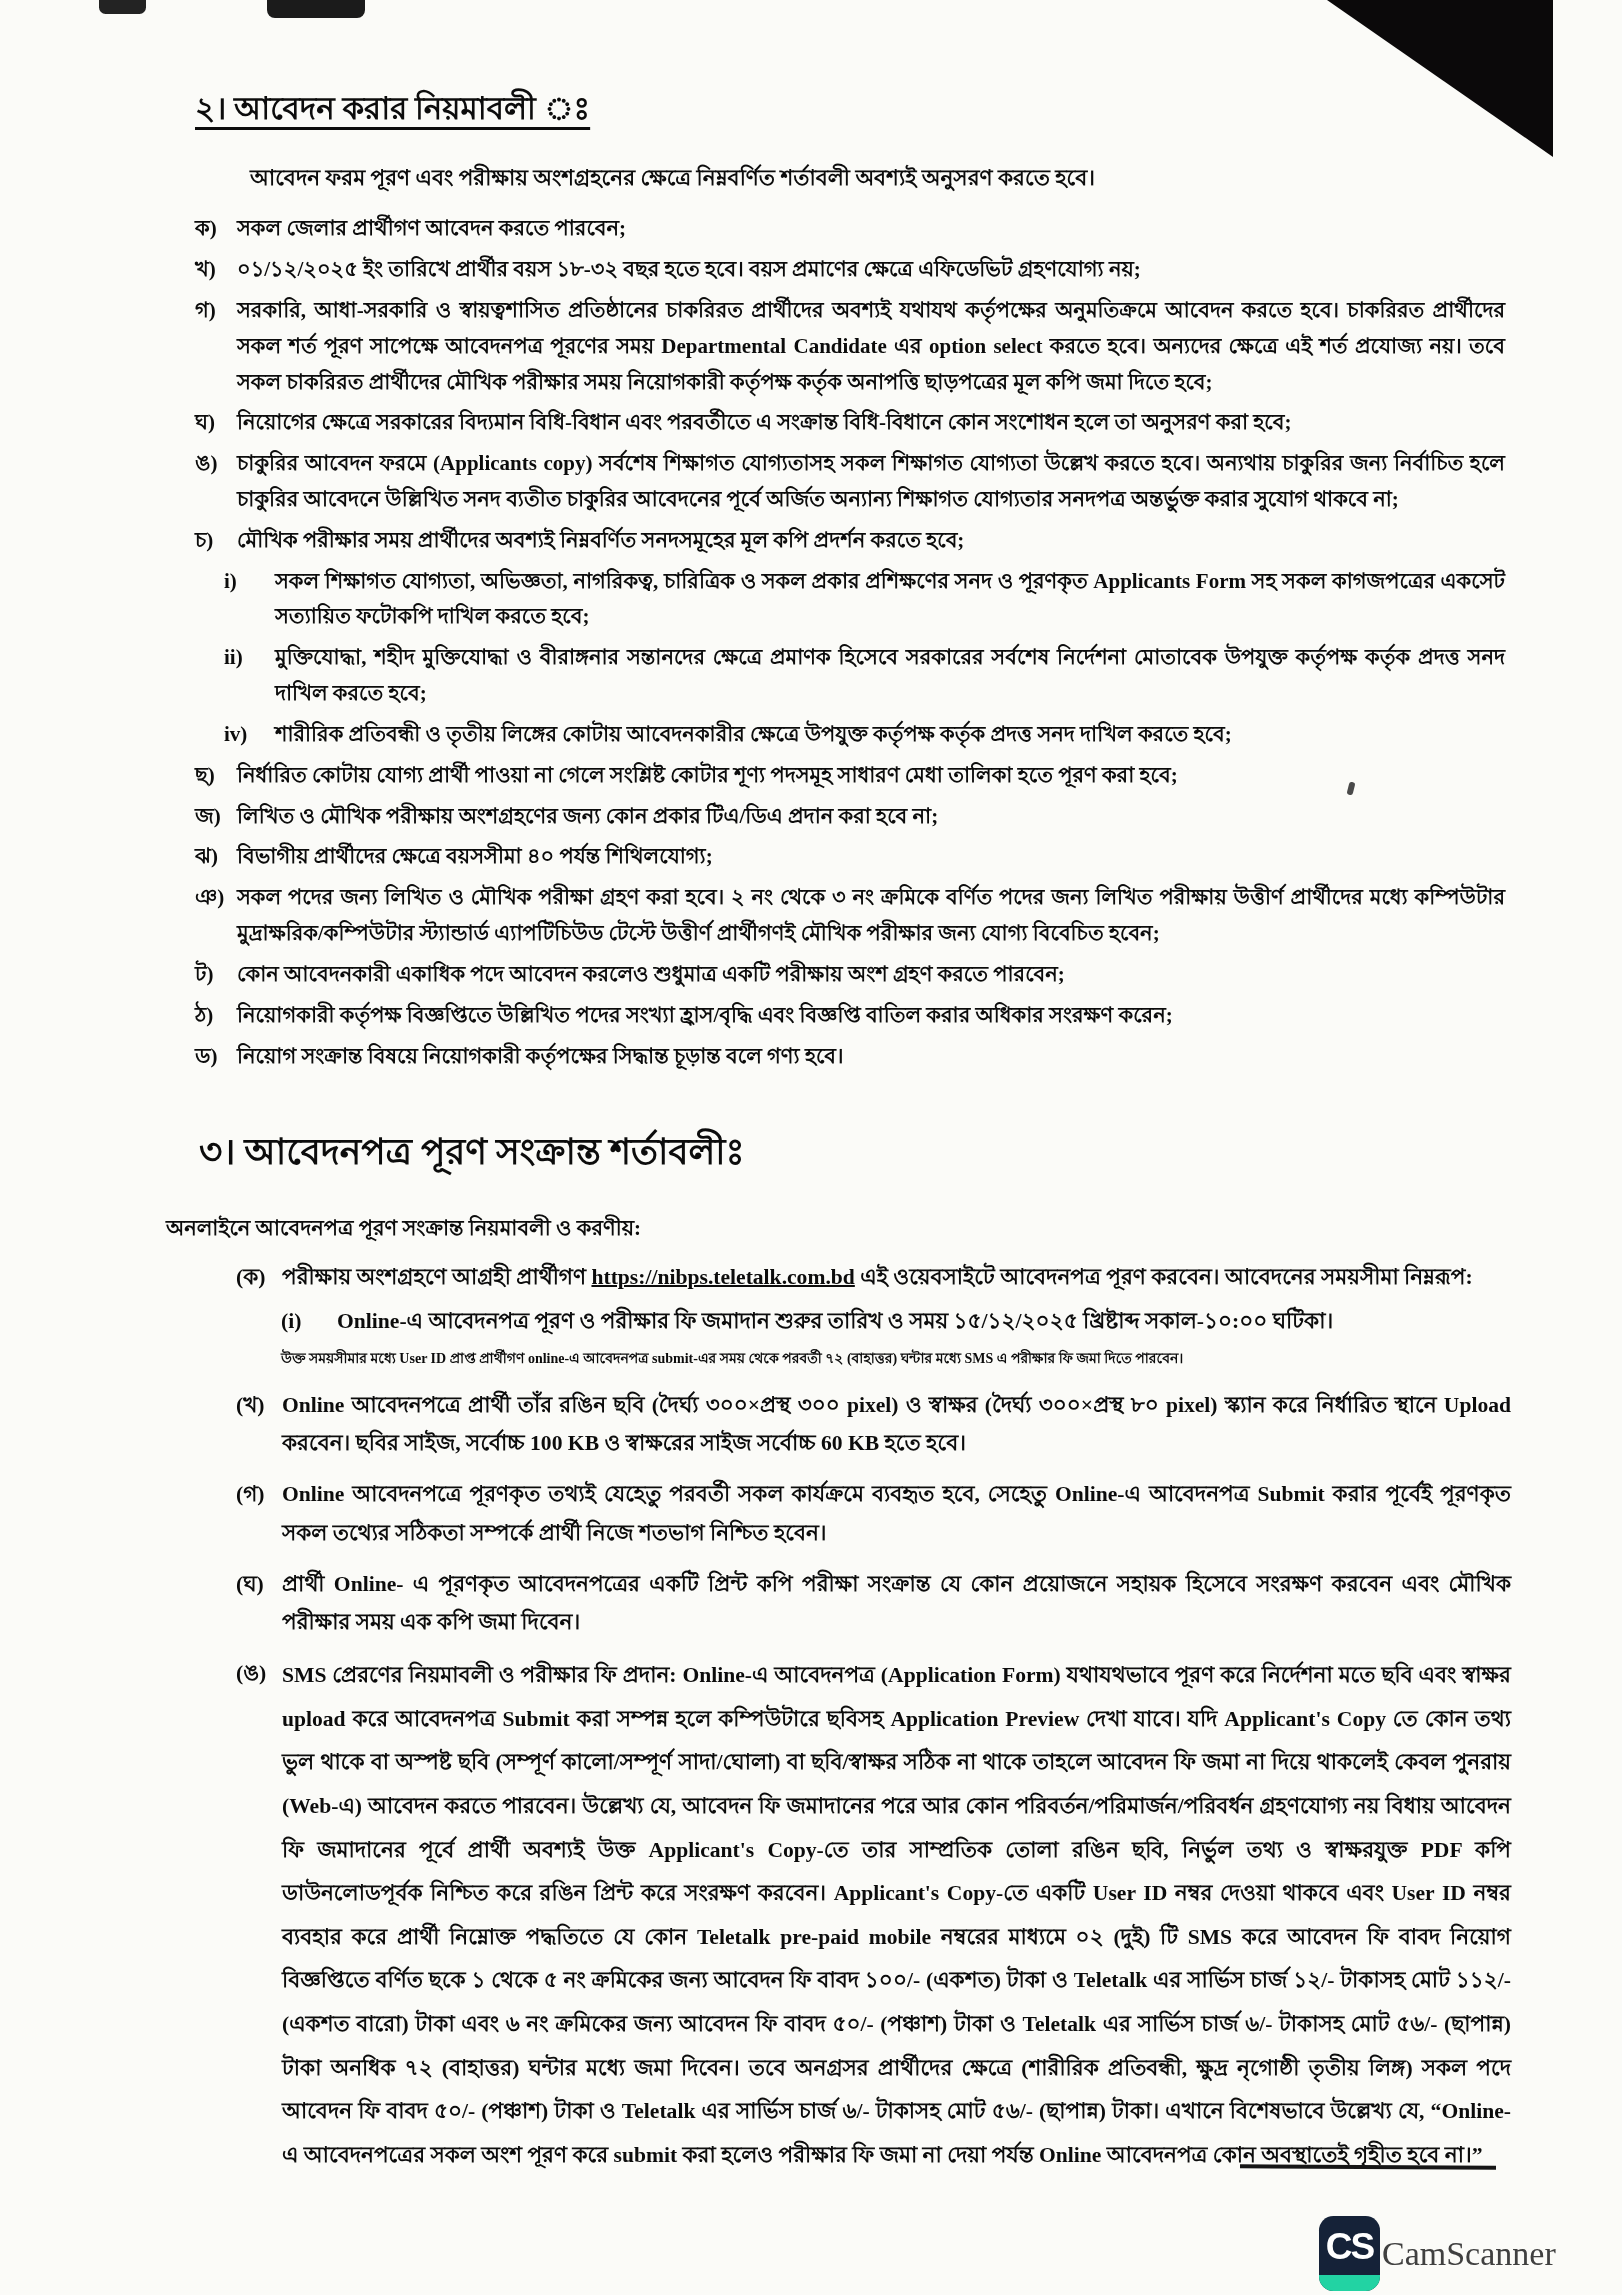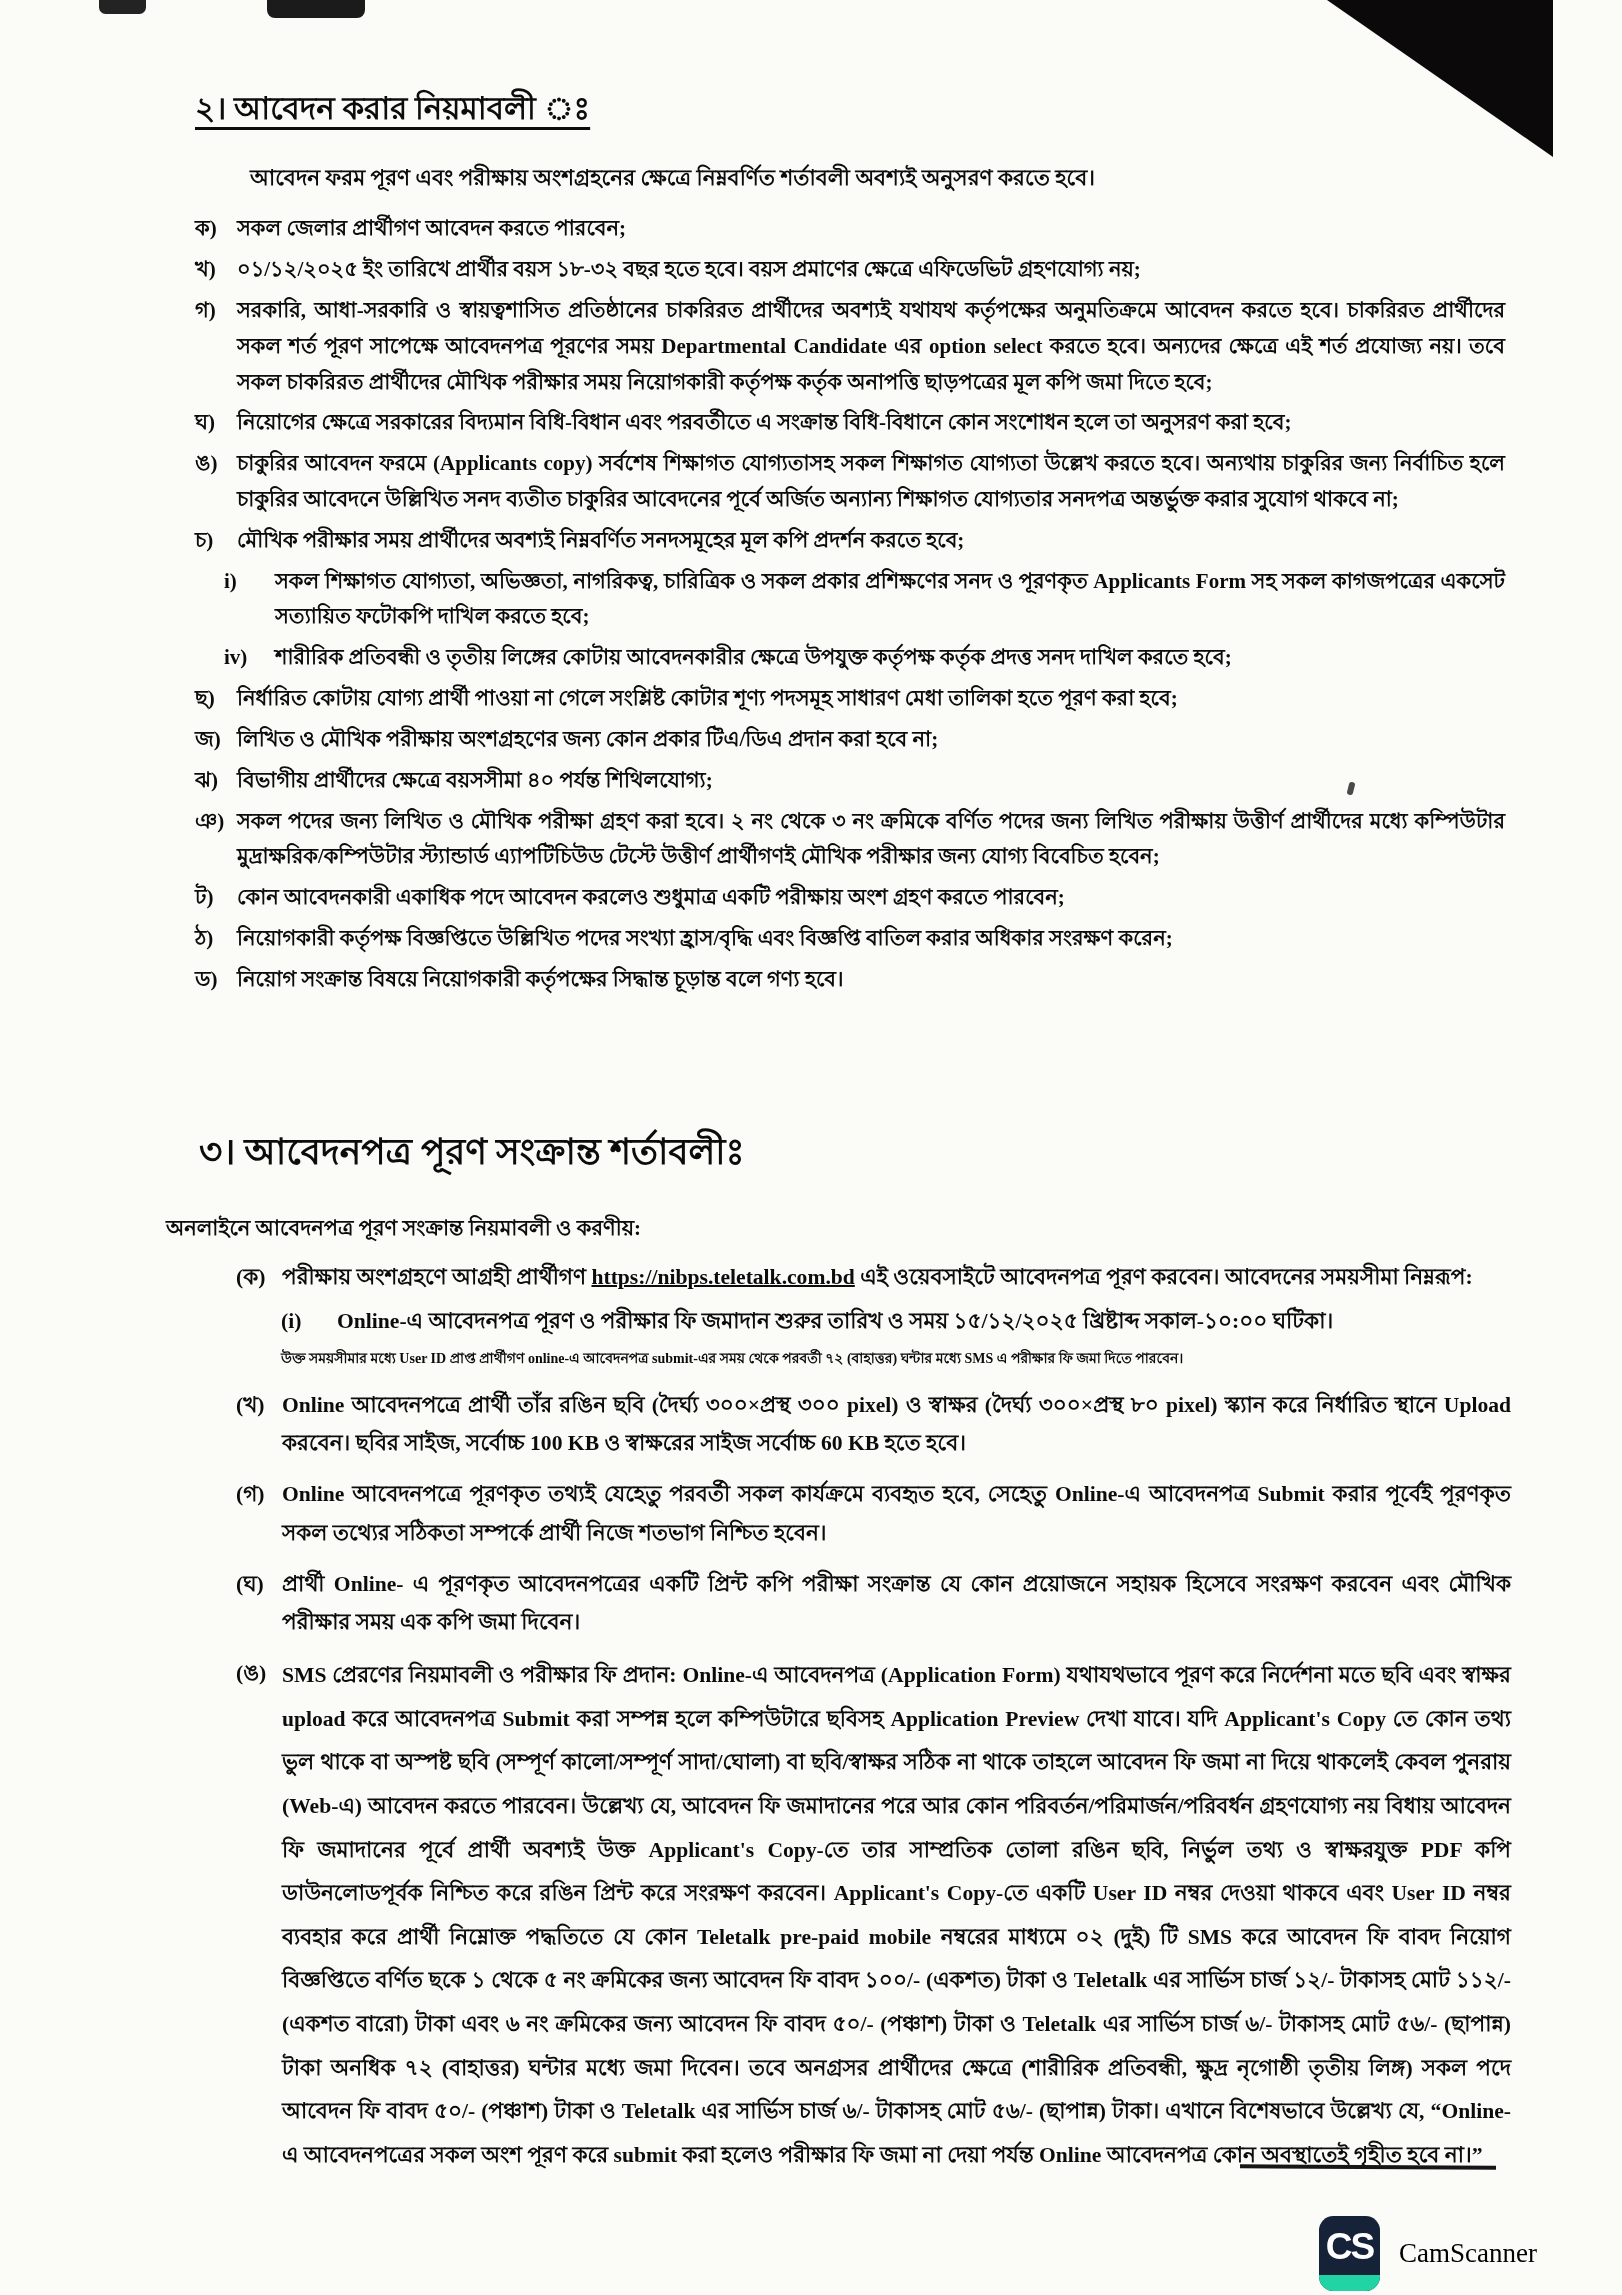--- a/index.html
+++ b/index.html
@@ -44,21 +44,21 @@
   .sec3 .note{margin-left:86px;margin-top:5.2px;font-size:14px;line-height:1.8;font-weight:bold;text-align:justify;}
   .sec3 .fee .txt{line-height:2.02;}
   .link{font-weight:bold;text-decoration:underline;text-decoration-thickness:2px;}
 
   
   .cam{position:absolute;left:1319px;top:2216px;height:75px;display:flex;align-items:center;}
   .cs-icon{position:relative;width:61px;height:75px;background:#152238;border-radius:14.4px;overflow:hidden;flex:none;}
   .cs-icon .cs{position:absolute;top:2.6px;left:0;right:0;bottom:15.7px;display:flex;align-items:center;justify-content:center;
     color:#ffffff;font-family:"Liberation Sans",sans-serif;font-weight:bold;font-size:37px;letter-spacing:-2px;}
   .cs-teal{position:absolute;left:0;right:0;bottom:0;height:15.7px;background:#22d3a3;}
-  .cam .brand{margin-left:19px;font-size:27px;color:#000000;}
+  .cam .brand{margin-left:2px;font-size:34px;color:#404040;}
 </style>
 </head>
 <body>
 
 <div class="page">
 
   <div class="corner-fold"></div>
   <div class="smudge1"></div>
   <div class="smudge2"></div>
   <div class="speck"></div>
@@ -88,20 +88,24 @@
       <span class="txt">চাকুরির আবেদন ফরমে (Applicants copy) সর্বশেষ শিক্ষাগত যোগ্যতাসহ সকল শিক্ষাগত যোগ্যতা উল্লেখ করতে হবে। অন্যথায় চাকুরির জন্য নির্বাচিত হলে চাকুরির আবেদনে উল্লিখিত সনদ ব্যতীত চাকুরির আবেদনের পূর্বে অর্জিত অন্যান্য শিক্ষাগত যোগ্যতার সনদপত্র অন্তর্ভুক্ত করার সুযোগ থাকবে না;</span>
     </div>
     <div class="row">
       <span class="lbl">চ)</span>
       <span class="txt">মৌখিক পরীক্ষার সময় প্রার্থীদের অবশ্যই নিম্নবর্ণিত সনদসমূহের মূল কপি প্রদর্শন করতে হবে;</span>
     </div>
     <div class="sublist">
       <div class="row">
         <span class="lbl">i)</span>
         <span class="txt">সকল শিক্ষাগত যোগ্যতা, অভিজ্ঞতা, নাগরিকত্ব, চারিত্রিক ও সকল প্রকার প্রশিক্ষণের সনদ ও পূরণকৃত Applicants Form সহ সকল কাগজপত্রের একসেট সত্যায়িত ফটোকপি দাখিল করতে হবে;</span>
+      </div>
+      <div class="row">
+        <span class="lbl">ii)</span>
+        <span class="txt">মুক্তিযোদ্ধা, শহীদ মুক্তিযোদ্ধা ও বীরাঙ্গনার সন্তানদের ক্ষেত্রে প্রমাণক হিসেবে সরকারের সর্বশেষ নির্দেশনা মোতাবেক উপযুক্ত কর্তৃপক্ষ কর্তৃক প্রদত্ত সনদ দাখিল করতে হবে;</span>
       </div>
       <div class="row">
         <span class="lbl">iv)</span>
         <span class="txt">শারীরিক প্রতিবন্ধী ও তৃতীয় লিঙ্গের কোটায় আবেদনকারীর ক্ষেত্রে উপযুক্ত কর্তৃপক্ষ কর্তৃক প্রদত্ত সনদ দাখিল করতে হবে;</span>
       </div>
     </div>
     <div class="row">
       <span class="lbl">ছ)</span>
       <span class="txt">নির্ধারিত কোটায় যোগ্য প্রার্থী পাওয়া না গেলে সংশ্লিষ্ট কোটার শূণ্য পদসমূহ সাধারণ মেধা তালিকা হতে পূরণ করা হবে;</span>
     </div>

